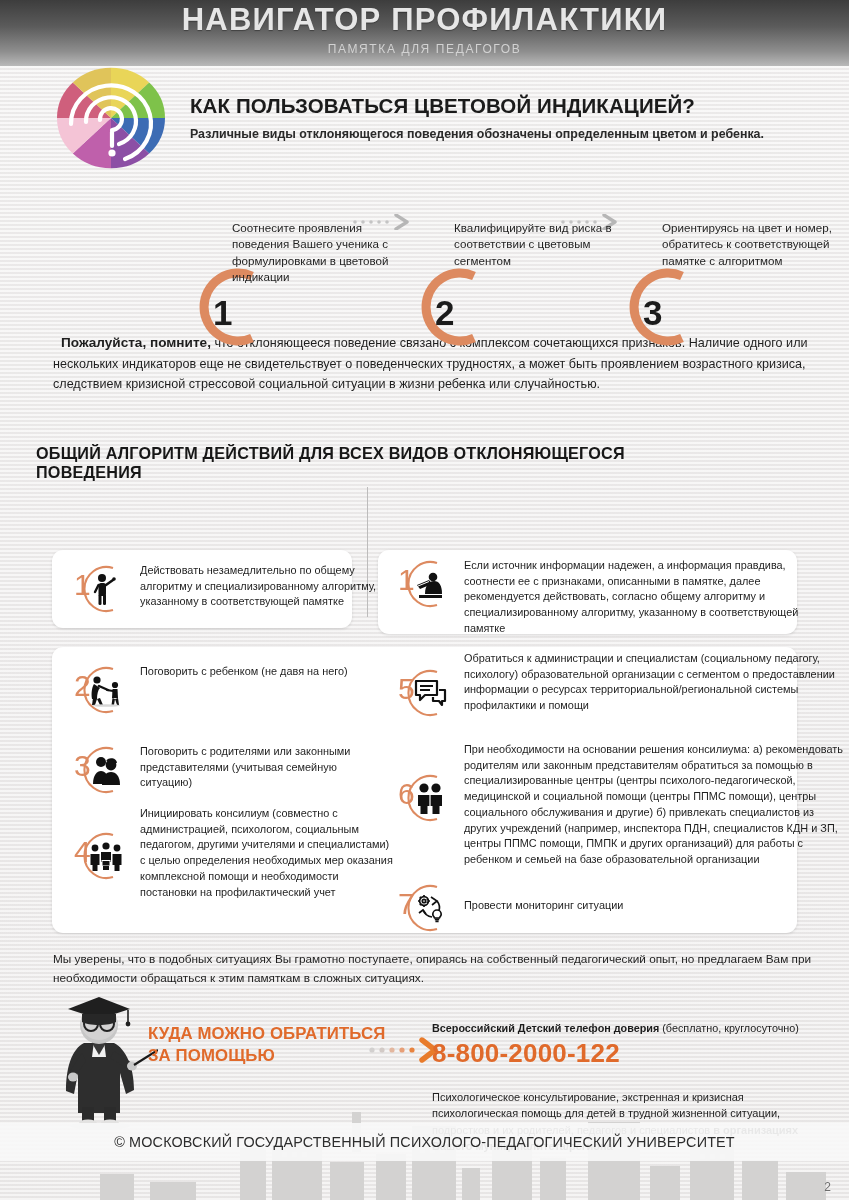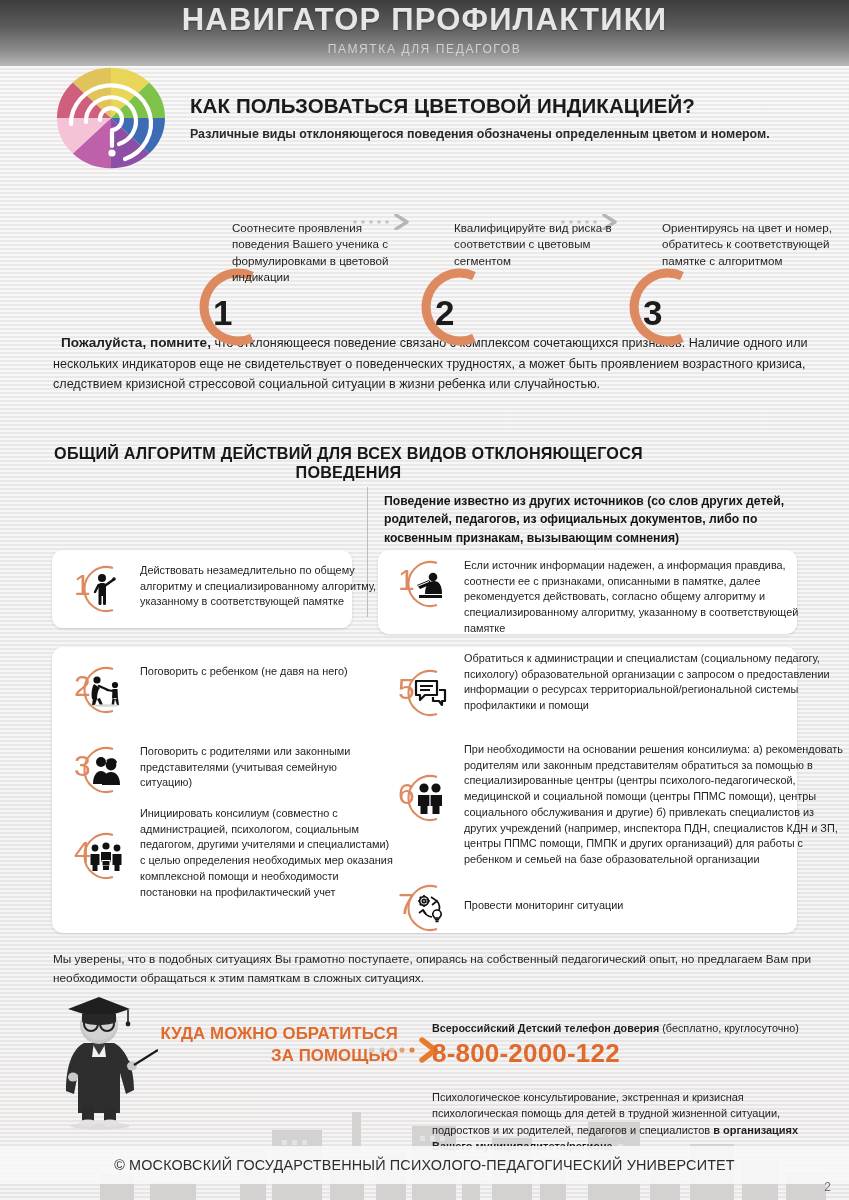--- a/index.html
+++ b/index.html
@@ -133,25 +133,26 @@
     line-height: 1.62;
     color: #1e1e1e;
   }
   .remember b { font-weight: bold; font-size: 13.6px; padding-left: 8px; }
 
   
   .section-title {
     position: absolute;
     left: 0; top: 444px;
     width: 697px;
-    text-align: center;
+    text-align: left;
     font-size: 16.2px;
     font-weight: bold;
     color: #171717;
     letter-spacing: .2px;
+    padding-left: 36px;
   }
 
   
   .col-head-left {
     position: absolute;
     left: 57px; top: 492px;
     width: 290px;
     font-size: 12.2px;
     font-weight: bold;
     line-height: 1.5;
@@ -258,21 +259,20 @@
   }
   .help-cta {
     position: absolute;
     left: 148px; top: 1023px;
     width: 250px;
     font-size: 16.8px;
     font-weight: bold;
     color: #e06a2b;
     line-height: 1.28;
     letter-spacing: .1px;
-    text-align: right;
   }
   .dots-arrow {
     position: absolute;
     left: 368px; top: 1036px;
     width: 72px; height: 28px;
   }
   .hotline {
     position: absolute;
     left: 432px; top: 1010px;
     width: 390px;
@@ -294,21 +294,21 @@
     color: #1f1f1f;
   }
   .hotline-desc b { font-weight: bold; }
 
   
   .skyline { position: absolute; left:0; bottom: 0; width: 849px; height: 130px; }
 
   
   .footer {
     position: absolute;
-    left: 0; bottom: 16px;
+    left: 0; bottom: 39px;
     width: 849px;
     height: 38px;
     background: rgba(248,247,247,.93);
     display: flex;
     align-items: center;
     justify-content: center;
   }
   .footer-text {
     font-size: 14.4px;
     color: #2c2c2c;
@@ -351,21 +351,21 @@
           <path d="M -11,2 A 11,11 0 1 1 1,12"></path>
           <path d="M 1,14 L 1,28"></path>
         </g>
         <circle cx="1" cy="35" r="3.6" fill="#ffffff"></circle>
       </g>
     </svg>
   </div>
 
   <div class="intro">
     <h2>КАК ПОЛЬЗОВАТЬСЯ ЦВЕТОВОЙ ИНДИКАЦИЕЙ?</h2>
-    <p>Различные виды отклоняющегося поведения обозначены определенным цветом и номером.</p>
+    <p>Различные виды отклоняющегося поведения обозначены определенным цветом и ребенка.</p>
   </div>
 
   <div class="steps">
 
     <div class="step step-1">
       <svg class="step-ring" viewBox="0 0 86 86">
         <path d="M 62,12 A 34,34 0 1 0 62,74" fill="none" stroke="#dd8a60" stroke-width="9" stroke-linecap="butt"></path>
       </svg>
       <div class="step-text">Соотнесите проявления поведения Вашего ученика с формулировками в цветовой индикации</div>
       <div class="step-num">1</div>
@@ -404,21 +404,20 @@
     </div>
   </div>
 
   <div class="remember">
     <b>Пожалуйста, помните,</b><span> что отклоняющееся поведение связано с комплексом сочетающихся признаков. Наличие одного или нескольких индикаторов еще не свидетельствует о поведенческих трудностях, а может быть проявлением возрастного кризиса, следствием кризисной стрессовой социальной ситуации в жизни ребенка или случайностью.</span>
   </div>
 
   <div class="section-title">ОБЩИЙ АЛГОРИТМ ДЕЙСТВИЙ ДЛЯ ВСЕХ ВИДОВ ОТКЛОНЯЮЩЕГОСЯ ПОВЕДЕНИЯ</div>
 
   <div class="col-divider"></div>
-  <div class="col-head-right">Поведение известно из других источников (со слов других детей, родителей, педагогов, из официальных документов, либо по косвенным признакам, вызывающим сомнения)</div>
 
   <div class="card card-a"></div>
   <div class="card card-b"></div>
   <div class="card card-big"></div>
 
   <div class="item i1a">
     <svg class="item-ring" viewBox="0 0 56 56">
       <path d="M 41,7 A 22,22 0 1 0 41,49" fill="none" stroke="#dd8a60" stroke-width="2.1"></path>
     </svg>
     <div class="item-num">1</div>
@@ -507,21 +506,21 @@
     <svg class="item-ring" viewBox="0 0 56 56">
       <path d="M 41,7 A 22,22 0 1 0 41,49" fill="none" stroke="#dd8a60" stroke-width="2.1"></path>
     </svg>
     <div class="item-num">5</div>
     <svg class="item-glyph" viewBox="0 0 34 33">
       <path d="M3,4 L24,4 L24,18 L12,18 L7,23 L7,18 L3,18 Z" fill="none" stroke="#111" stroke-width="2.2" stroke-linejoin="round"></path>
       <line x1="7" y1="9" x2="20" y2="9" stroke="#111" stroke-width="2"></line>
       <line x1="7" y1="13" x2="17" y2="13" stroke="#111" stroke-width="2"></line>
       <path d="M26,13 L32,13 L32,24 L29,24 L29,28 L26,24 L20,24 L20,20" fill="none" stroke="#111" stroke-width="2.2" stroke-linejoin="round"></path>
     </svg>
-    <div class="item-text">Обратиться к администрации и специалистам (социальному педагогу, психологу) образовательной организации с запросом о предоставлении информации о ресурсах территориальной/региональной системы профилактики и помощи</div>
+    <div class="item-text">Обратиться к администрации и специалистам (социальному педагогу, психологу) образовательной организации с сегментом о предоставлении информации о ресурсах территориальной/региональной системы профилактики и помощи</div>
   </div>
 
   <div class="item i6">
     <svg class="item-ring" viewBox="0 0 56 56">
       <path d="M 41,7 A 22,22 0 1 0 41,49" fill="none" stroke="#dd8a60" stroke-width="2.1"></path>
     </svg>
     <div class="item-num">6</div>
     <svg class="item-glyph" viewBox="0 0 34 33">
       <circle cx="11" cy="6" r="4.6" fill="#111"></circle>
       <circle cx="23" cy="6" r="4.6" fill="#111"></circle>

